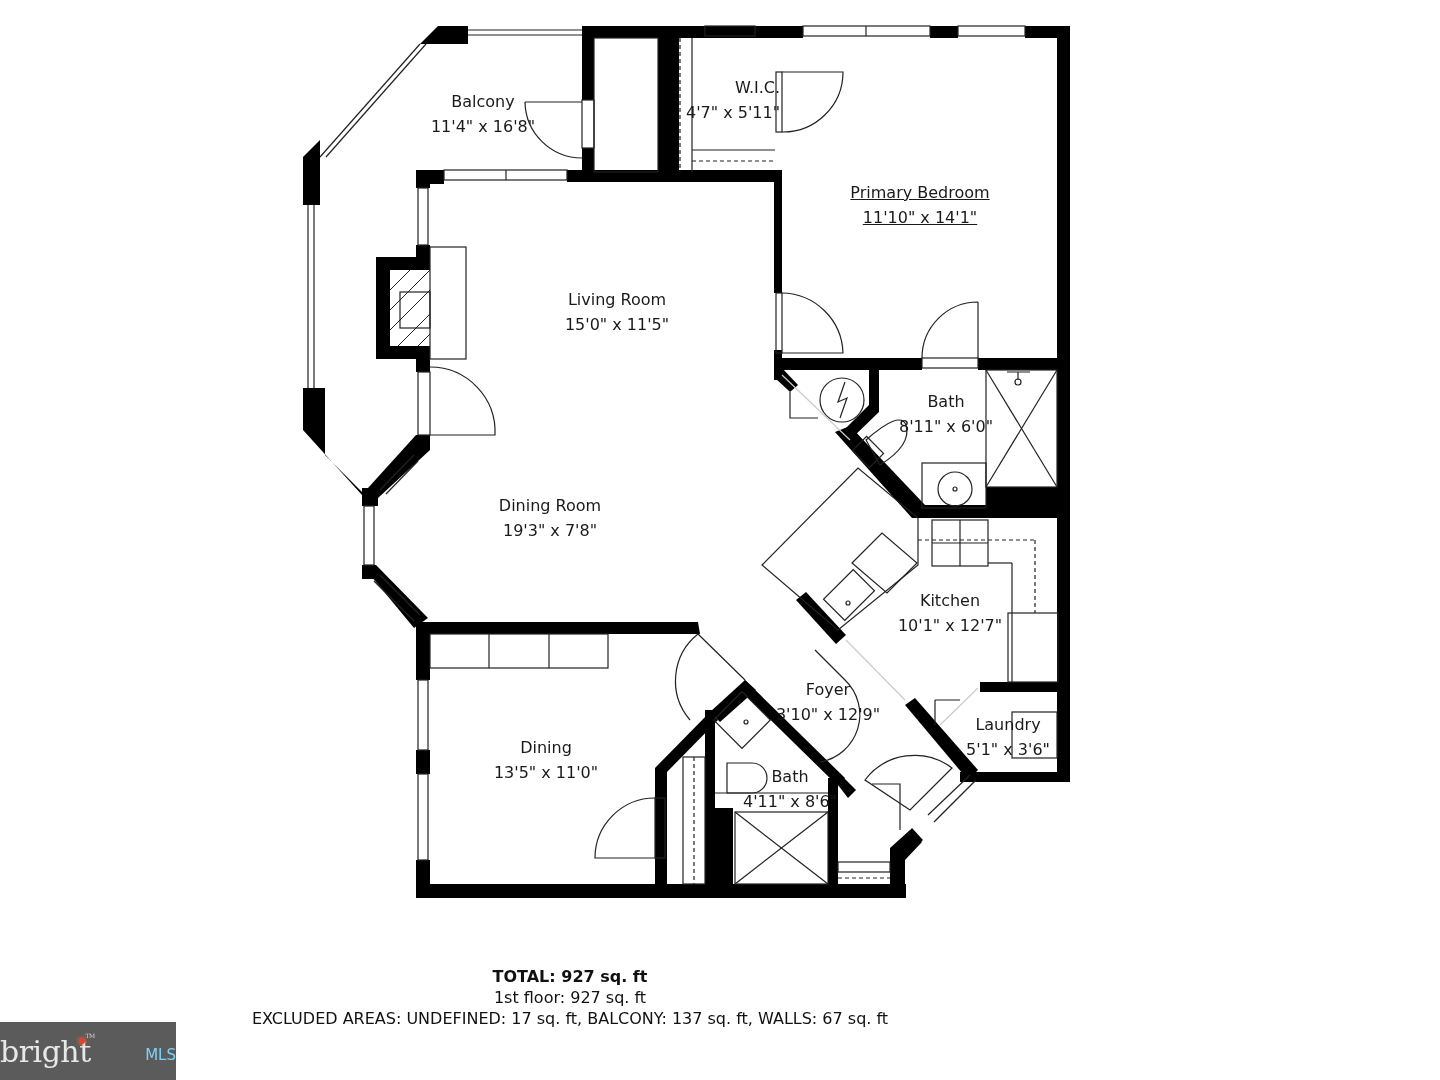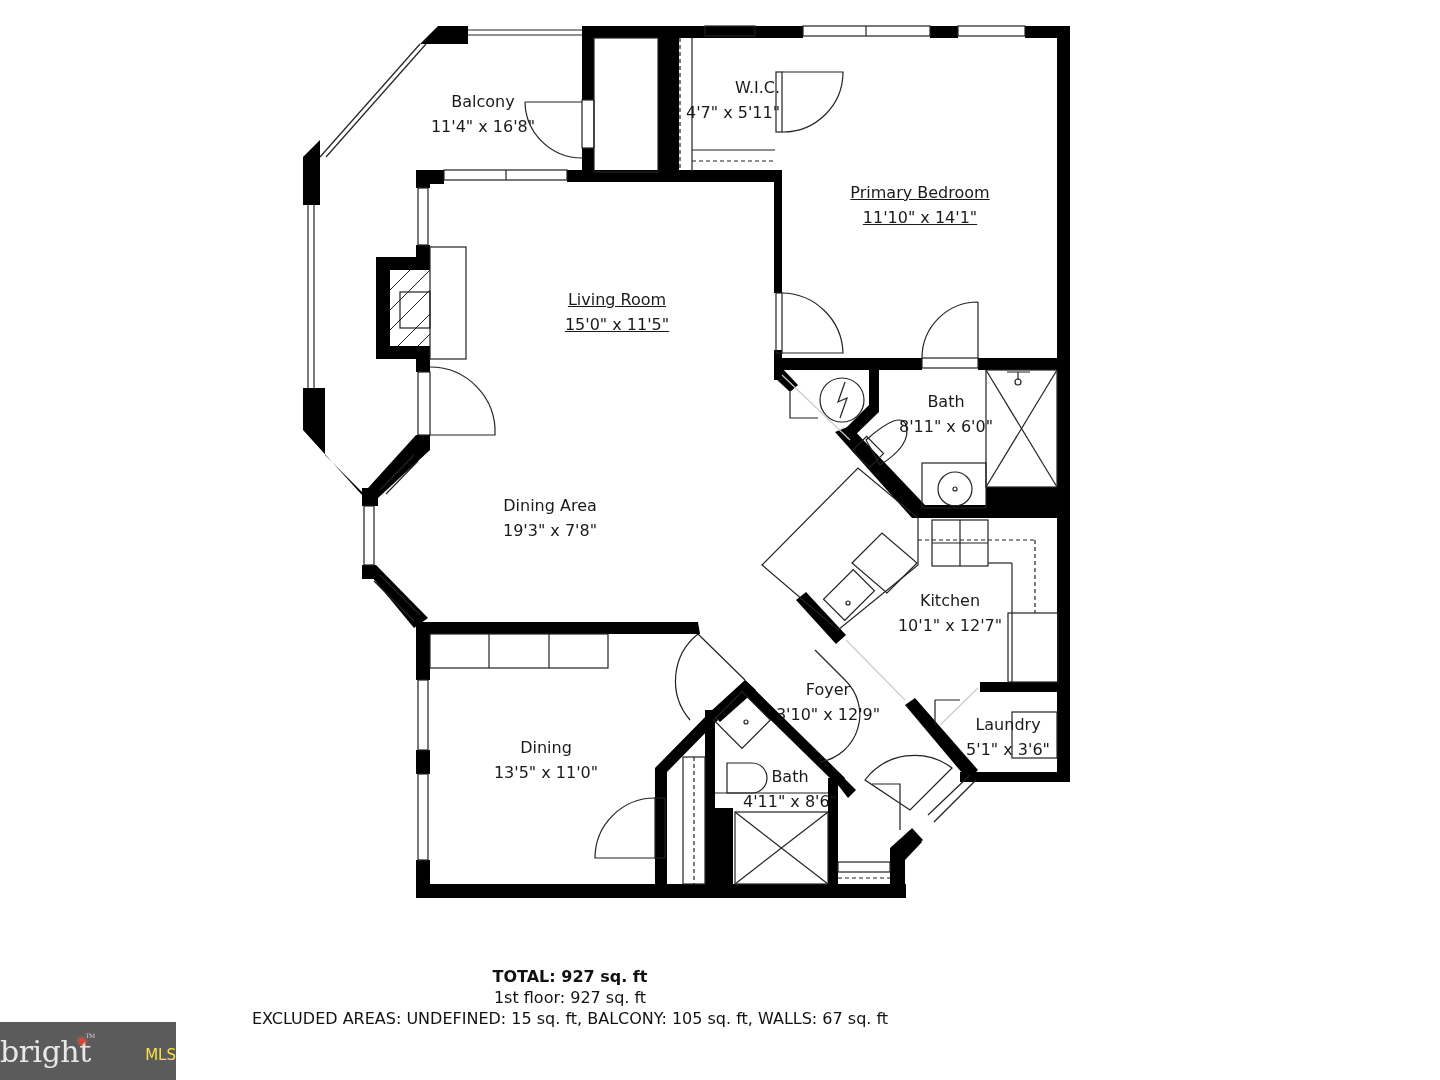--- a/index.html
+++ b/index.html
@@ -7,21 +7,21 @@
     #plan { position: absolute; left: 0; top: 0; width: 1440px; height: 1080px; }
     .room-label { position: absolute; text-align: center; font-size: 16px; line-height: 25px; color: #1a1a1a; white-space: nowrap; transform: translateX(-50%); }
     .room-label .dim { display: block; }
     .summary { position: absolute; left: 0; width: 1140px; text-align: center; top: 966px; color: #111; }
     .summary .total { font-weight: bold; font-size: 16px; line-height: 21px; }
     .summary .line { font-size: 16px; line-height: 21px; }
     .summary .disclaimer { font-size: 8px; line-height: 12px; margin-top: 8px; }
     .logo { position: absolute; left: 0; top: 1022px; width: 176px; height: 58px; background: #5b5b5b; display: flex; align-items: center; justify-content: space-between; }
     .logo .brand { font-family: "DejaVu Serif", serif; font-size: 30px; color: #e8e8e8; letter-spacing: -0.5px; position: relative; }
     .logo .dot { position: absolute; width: 6px; height: 6px; border-radius: 50%; background: #e0422b; top: 4px; right: 6px; box-shadow: 0 0 4px #ff6b4a; }
-    .logo .mls { font-family: "DejaVu Sans", sans-serif; font-size: 15px; color: #fde047; margin-left: 6px; margin-top: 8px; }
+    .logo .mls { font-family: "DejaVu Sans", sans-serif; font-size: 15px; color: #7dd3fc; margin-left: 6px; margin-top: 8px; }
     .logo .tm { position: absolute; font-size: 6px; color: #ddd; top: -2px; right: -4px; }
   </style>
 </head>
 <body>
 
 <svg id="plan" viewBox="0 0 1440 1080" xmlns="http://www.w3.org/2000/svg">
   <g fill="#000">
 
     <polygon points="420,44 438,26 468,26 468,44"></polygon>
 
@@ -230,30 +230,30 @@
   <span class="dim">11'4" x 16'8"</span>
 </div>
 <div class="room-label" style="left:733px; top:75px;text-align:right;">
   <span>W.I.C.</span>
   <span class="dim">4'7" x 5'11"</span>
 </div>
 <div class="room-label" style="left:920px; top:180px;text-decoration:underline;">
   <span>Primary Bedroom</span>
   <span class="dim">11'10" x 14'1"</span>
 </div>
-<div class="room-label" style="left:617px; top:287px;text-decoration:underline;">
+<div class="room-label" style="left:617px; top:287px;">
   <span>Living Room</span>
   <span class="dim">15'0" x 11'5"</span>
 </div>
 <div class="room-label" style="left:946px; top:389px;">
   <span>Bath</span>
   <span class="dim">8'11" x 6'0"</span>
 </div>
 <div class="room-label" style="left:550px; top:493px;">
-  <span>Dining Area</span>
+  <span>Dining Room</span>
   <span class="dim">19'3" x 7'8"</span>
 </div>
 <div class="room-label" style="left:950px; top:588px;">
   <span>Kitchen</span>
   <span class="dim">10'1" x 12'7"</span>
 </div>
 <div class="room-label" style="left:828px; top:677px;text-align:center;">
   <span>Foyer</span>
   <span class="dim">3'10" x 12'9"</span>
 </div>
@@ -266,21 +266,21 @@
   <span class="dim">13'5" x 11'0"</span>
 </div>
 <div class="room-label" style="left:790px; top:764px;">
   <span>Bath</span>
   <span class="dim">4'11" x 8'6"</span>
 </div>
 
 <div class="summary">
   <div class="total">TOTAL: 927 sq. ft</div>
   <div class="line">1st floor: 927 sq. ft</div>
-  <div class="line">EXCLUDED AREAS: UNDEFINED: 15 sq. ft, BALCONY: 105 sq. ft, WALLS: 67 sq. ft</div>
+  <div class="line">EXCLUDED AREAS: UNDEFINED: 17 sq. ft, BALCONY: 137 sq. ft, WALLS: 67 sq. ft</div>
 </div>
 
 <div class="logo">
   <span class="brand">
     <span>bright</span>
     <span class="dot"></span>
     <span class="tm">TM</span>
   </span>
   <span class="mls">MLS</span>
 </div>

